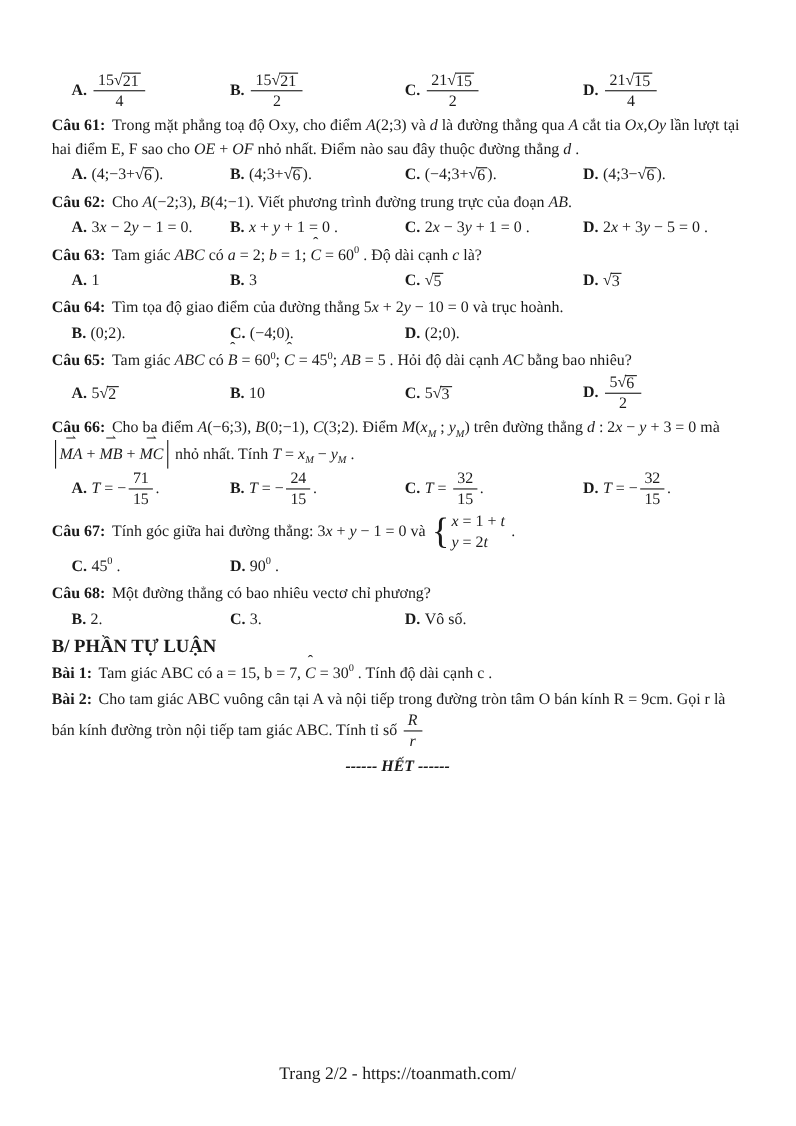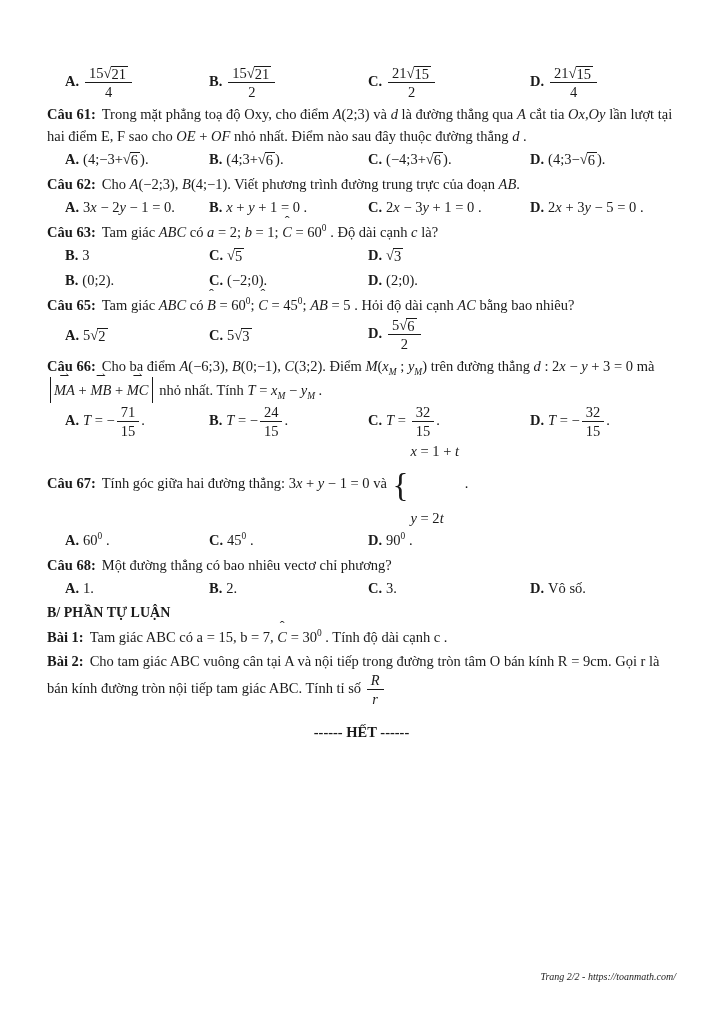--- a/index.html
+++ b/index.html
@@ -21,23 +21,23 @@
   .q-label { margin-right: 6px; }
   .essay-item .q-label { }
   .opt-grid {
     display: grid;
     grid-template-columns: 144px 159px 162px 1fr;
     margin: 1px 0 3px 18px;
     align-items: center;
   }
   .opt { white-space: nowrap; }
   .opt-letter { margin-right: 4px; }
-  .section-heading { font-weight: bold; font-size: 14px; margin: 2px 0 1px; }
-  .end-mark { text-align: center; font-weight: bold; margin-top: 14px; }
-  .footer { flex: 0 0 auto; text-align: right; padding: 0 0 36px 0; font-size: 10px; font-style: italic; }
+  .section-heading { font-weight: bold; font-size: 17px; margin: 2px 0 1px; }
+  .end-mark { text-align: center; font-weight: bold; font-style: italic; margin-top: 4px; }
+  .footer { flex: 0 0 auto; text-align: center; padding: 0 0 36px 0; font-size: 16px; }
 
   
   i { font-style: italic; }
   sup, sub { line-height: 0; font-size: 0.65em; }
   .mfrac {
     display: inline-flex; flex-direction: column; align-items: center;
     vertical-align: middle; margin: 0 2px; text-align: right;
   }
   .mnum { display: block; border-bottom: 1px solid #1a1a1a; padding: 0 4px 0px; line-height: 17px; }
   .mden { display: block; padding: 1px 4px 0; line-height: 16px; }
@@ -46,21 +46,21 @@
   .mrad { border-top: 1px solid #1a1a1a; line-height: 15px; padding: 0 2px 0 1px; margin-left: -1px; }
   .mhat { display: inline-block; position: relative; }
   .mhat .mbase { font-style: italic; }
   .mhat .macc { position: absolute; top: -0.5em; left: 0; right: 0; text-align: center; line-height: 1; font-size: 1em; }
   .mvec { display: inline-block; position: relative; }
   .mvec .mbase { font-style: italic; }
   .mvec .mvarrow { position: absolute; top: -0.78em; left: 0; right: 0; text-align: center; font-size: 0.8em; line-height: 1; }
   .mabs { display: inline-block; border-left: 1px solid #1a1a1a; border-right: 1px solid #1a1a1a; padding: 2px 3px; margin: 0 3px; }
   .mcases { display: inline-flex; align-items: center; vertical-align: middle; margin: 0 2px; }
   .mbrace { font-size: 2.3em; font-weight: 400; line-height: 0.85; margin-right: 2px; }
-  .mlines { display: inline-flex; flex-direction: column; gap: 48px; }
+  .mlines { display: inline-flex; flex-direction: column; }
   .mline { line-height: 19px; }
 </style>
 </head>
 <body>
 
 <div class="page">
   <div class="content">
     <div class="opt-grid" id="leading-options">
   <span class="opt"><b class="opt-letter">A.</b><span class="opt-text"><span class="mfrac">
               <span class="mnum">15<span class="msqrt">
@@ -129,54 +129,57 @@
 
   <span class="opt"><b class="opt-letter">C.</b><span class="opt-text">2<i>x</i> − 3<i>y</i> + 1 = 0 .</span></span>
 
   <span class="opt"><b class="opt-letter">D.</b><span class="opt-text">2<i>x</i> + 3<i>y</i> − 5 = 0 .</span></span>
 </div>
   </div>
 
   <div class="question">
     <p class="q-text"><b class="q-label">Câu 63:</b><span class="q-body">Tam giác <i>ABC</i> có <i>a</i> = 2; <i>b</i> = 1; <span class="mhat"><span class="macc">ˆ</span><span class="mbase">C</span></span> = 60<sup>0</sup> . Độ dài cạnh <i>c</i> là?</span></p>
     <div class="opt-grid">
+  <span class="opt"><b class="opt-letter">A.</b><span class="opt-text">1</span></span>
 
   <span class="opt"><b class="opt-letter">B.</b><span class="opt-text">3</span></span>
 
   <span class="opt"><b class="opt-letter">C.</b><span class="opt-text"><span class="msqrt">
                   <span class="msign">√</span>
                   <span class="mrad">5</span>
                 </span></span></span>
 
   <span class="opt"><b class="opt-letter">D.</b><span class="opt-text"><span class="msqrt">
                   <span class="msign">√</span>
                   <span class="mrad">3</span>
                 </span></span></span>
 </div>
   </div>
 
   <div class="question">
+    <p class="q-text"><b class="q-label">Câu 64:</b><span class="q-body">Tìm tọa độ giao điểm của đường thẳng 5<i>x</i> + 2<i>y</i> − 10 = 0 và trục hoành.</span></p>
     <div class="opt-grid">
 
   <span class="opt"><b class="opt-letter">B.</b><span class="opt-text">(0;2).</span></span>
 
-  <span class="opt"><b class="opt-letter">C.</b><span class="opt-text">(−2;0).</span></span>
+  <span class="opt"><b class="opt-letter">C.</b><span class="opt-text">(−4;0).</span></span>
 
   <span class="opt"><b class="opt-letter">D.</b><span class="opt-text">(2;0).</span></span>
 </div>
   </div>
 
   <div class="question">
     <p class="q-text"><b class="q-label">Câu 65:</b><span class="q-body">Tam giác <i>ABC</i> có <span class="mhat"><span class="macc">ˆ</span><span class="mbase">B</span></span> = 60<sup>0</sup>; <span class="mhat"><span class="macc">ˆ</span><span class="mbase">C</span></span> = 45<sup>0</sup>; <i>AB</i> = 5 . Hỏi độ dài cạnh <i>AC</i> bằng bao nhiêu?</span></p>
     <div class="opt-grid">
   <span class="opt"><b class="opt-letter">A.</b><span class="opt-text">5<span class="msqrt">
                   <span class="msign">√</span>
                   <span class="mrad">2</span>
                 </span></span></span>
 
+  <span class="opt"><b class="opt-letter">B.</b><span class="opt-text">10</span></span>
 
   <span class="opt"><b class="opt-letter">C.</b><span class="opt-text">5<span class="msqrt">
                   <span class="msign">√</span>
                   <span class="mrad">3</span>
                 </span></span></span>
 
   <span class="opt"><b class="opt-letter">D.</b><span class="opt-text"><span class="mfrac">
                   <span class="mnum">5<span class="msqrt">
                       <span class="msign">√</span>
                       <span class="mrad">6</span>
@@ -213,33 +216,31 @@
 
   <div class="question">
     <p class="q-text"><b class="q-label">Câu 67:</b><span class="q-body">Tính góc giữa hai đường thẳng: 3<i>x</i> + <i>y</i> − 1 = 0 và <span class="mcases">
                 <span class="mbrace">{</span>
                 <span class="mlines">
                   <span class="mline"><i>x</i> = 1 + <i>t</i></span>
                   <span class="mline"><i>y</i> = 2<i>t</i></span>
                 </span>
               </span> .</span></p>
     <div class="opt-grid">
-  <span class="opt"><b class="opt-letter">A.</b><span class="opt-text">60<sup>0</sup> .</span></span>
 
 
   <span class="opt"><b class="opt-letter">C.</b><span class="opt-text">45<sup>0</sup> .</span></span>
 
   <span class="opt"><b class="opt-letter">D.</b><span class="opt-text">90<sup>0</sup> .</span></span>
 </div>
   </div>
 
   <div class="question">
     <p class="q-text"><b class="q-label">Câu 68:</b><span class="q-body">Một đường thẳng có bao nhiêu vectơ chỉ phương?</span></p>
     <div class="opt-grid">
-  <span class="opt"><b class="opt-letter">A.</b><span class="opt-text">1.</span></span>
 
   <span class="opt"><b class="opt-letter">B.</b><span class="opt-text">2.</span></span>
 
   <span class="opt"><b class="opt-letter">C.</b><span class="opt-text">3.</span></span>
 
   <span class="opt"><b class="opt-letter">D.</b><span class="opt-text">Vô số.</span></span>
 </div>
   </div>
 </div>
     <div class="section-heading">B/ PHẦN TỰ LUẬN</div>

